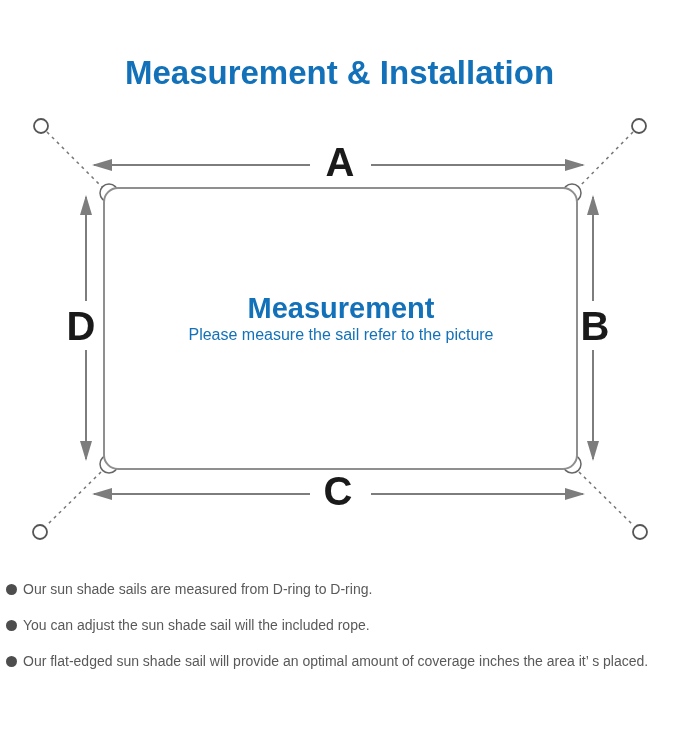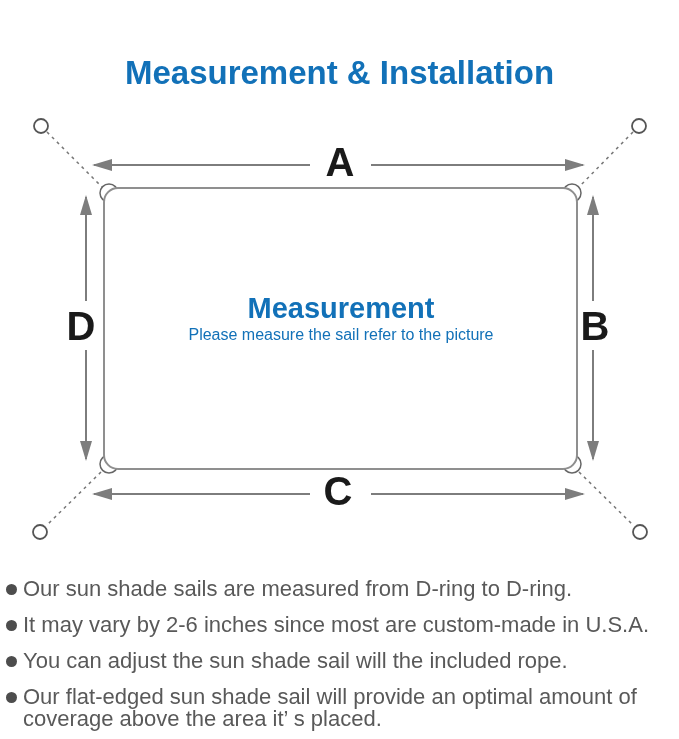--- a/index.html
+++ b/index.html
@@ -50,21 +50,21 @@
     padding: 0 2px 0 6px;
     box-sizing: border-box;
     list-style: none;
     margin: 0;
   }
   .note-item {
     display: flex;
     align-items: flex-start;
     margin-bottom: 14px;
     color: var(--text-gray, #595959);
-    font-size: 22px;
+    font-size: 14px;
     line-height: 22px;
   }
   .bullet {
     flex: 0 0 auto;
     width: 11px; height: 11px;
     border-radius: 50%;
     background: #4d4d4d;
     margin: 6px 6px 0 0;
   }
   .note-text { max-width: 650px; }
@@ -123,25 +123,21 @@
     </svg>
   </div>
 
   <ul class="notes">
     <li class="note-item">
       <span class="bullet"></span>
       <span class="note-text">Our sun shade sails are measured from D-ring to D-ring.</span>
     </li>
     <li class="note-item">
       <span class="bullet"></span>
-      <span class="note-text">It may vary by 2-6 inches since most are custom-made in U.S.A.</span>
-    </li>
-    <li class="note-item">
-      <span class="bullet"></span>
       <span class="note-text">You can adjust the sun shade sail will the included rope.</span>
     </li>
     <li class="note-item">
       <span class="bullet"></span>
-      <span class="note-text">Our flat-edged sun shade sail will provide an optimal amount of coverage above the area it’ s placed.</span>
+      <span class="note-text">Our flat-edged sun shade sail will provide an optimal amount of coverage inches the area it’ s placed.</span>
     </li>
   </ul>
 
 </div>
 
 </body></html>

